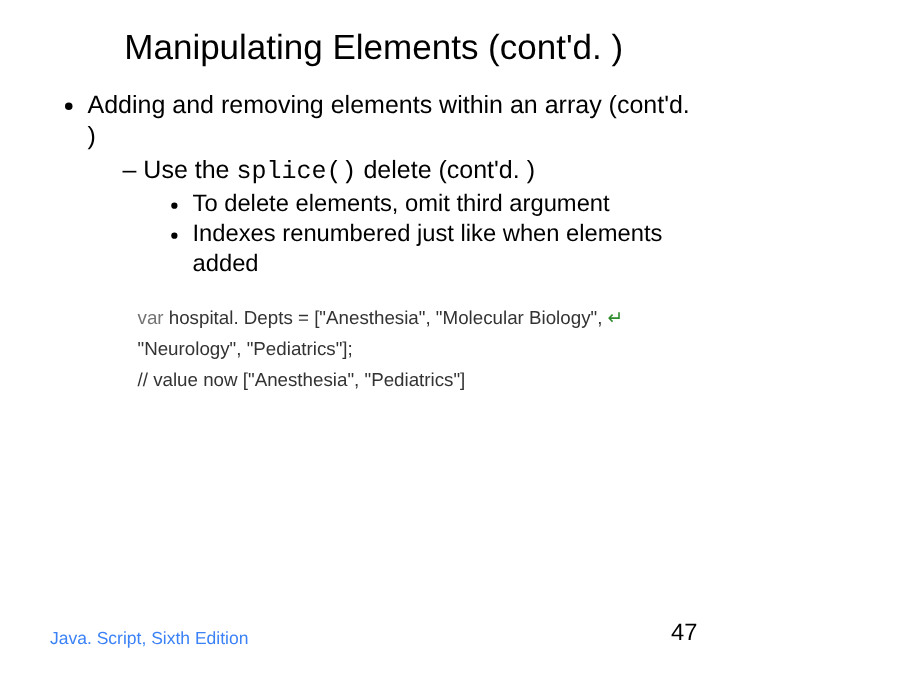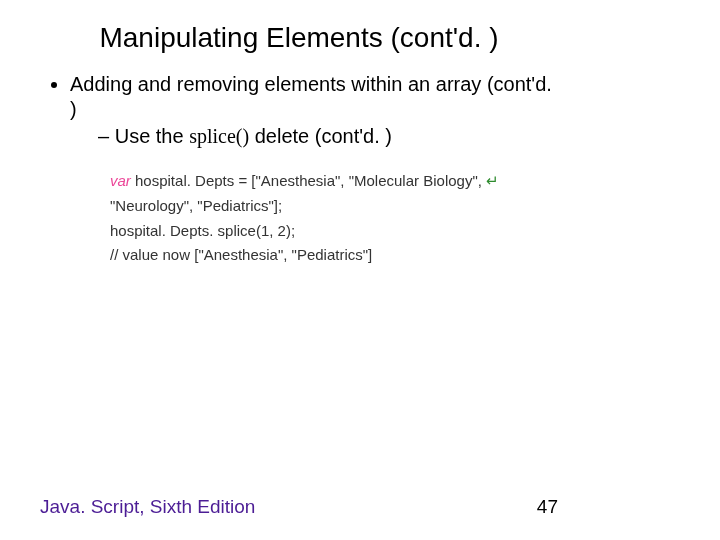--- a/index.html
+++ b/index.html
@@ -47,42 +47,41 @@
   ul.l2 > li::before {
     content: "– ";
   }
   ul.l3 {
     list-style: disc;
     margin: 2px 0 0 0;
     padding-left: 56px;
     font-size: 19px;
   }
   .mono {
-    font-family: Liberation Serif, serif;
+    font-family: Liberation Mono, monospace;
   }
   .code-block {
     margin-top: 18px;
     margin-left: 70px;
     font-size: 15px;
     line-height: 1.65;
     color: #333;
   }
   .code-block .kw {
-    color: #ec4899; 
-    font-style: italic;
+    color: #737373; 
   }
   .code-block .ret {
     color: #2e8b2e; 
   }
   .footer-left {
     position: absolute;
     left: 40px;
     bottom: 22px;
-    font-size: 19px;
-    color: #4c1d95;
+    font-size: 14px;
+    color: #3b82f6;
   }
   .footer-right {
     position: absolute;
     right: 40px;
     bottom: 22px;
     font-size: 19px;
     color: #000;
   }
 </style>
 </head>
@@ -92,31 +91,34 @@
 
   <h1 class="title">Manipulating Elements (cont'd. )</h1>
 
   <div class="body">
     <ul class="l1">
       <li>
         <span>Adding and removing elements within an array (cont'd. )</span>
         <ul class="l2">
           <li>
             <span>Use the </span><span class="mono">splice()</span><span> delete (cont'd. )</span>
+            <ul class="l3">
+              <li>To delete elements, omit third argument</li>
+              <li>Indexes renumbered just like when elements added</li>
+            </ul>
           </li>
         </ul>
       </li>
     </ul>
 
     <div class="code-block">
       <div>
         <span class="kw">var</span><span> hospital. Depts = ["Anesthesia", "Molecular Biology", </span><span class="ret">↵</span>
       </div>
       <div>"Neurology", "Pediatrics"];</div>
-      <div>hospital. Depts. splice(1, 2);</div>
       <div>// value now ["Anesthesia", "Pediatrics"]</div>
     </div>
   </div>
 
   <div class="footer-left">Java. Script, Sixth Edition</div>
   <div class="footer-right">47</div>
 
 </div>
 
 </body></html>

